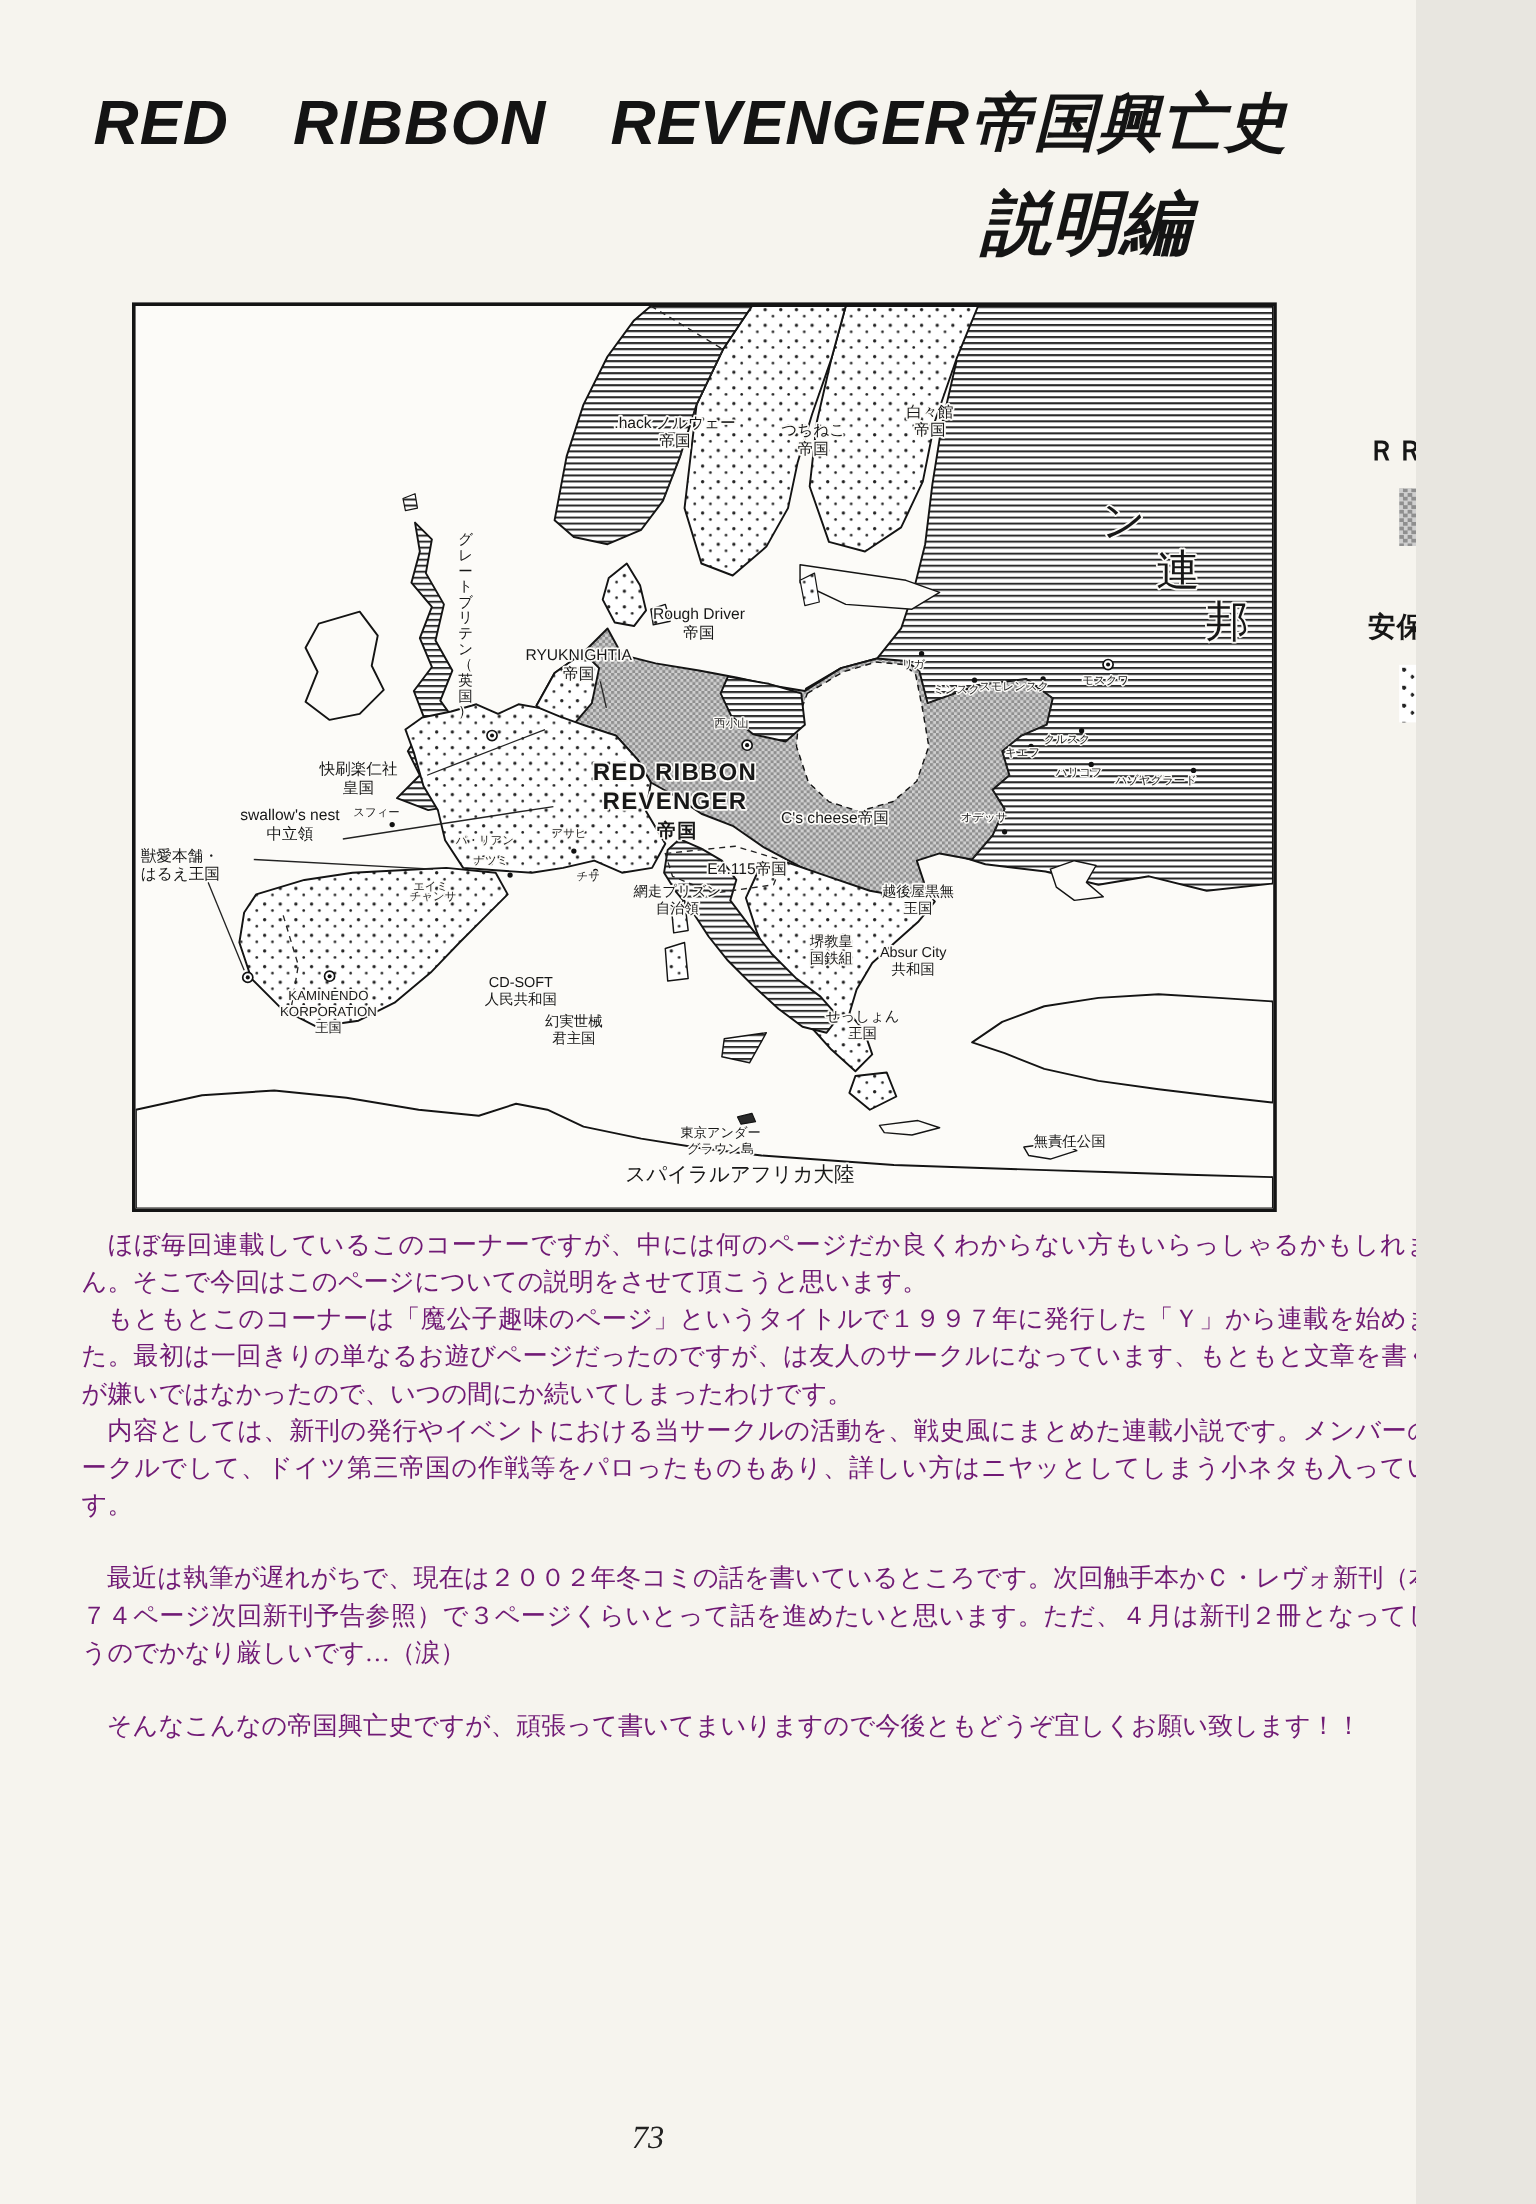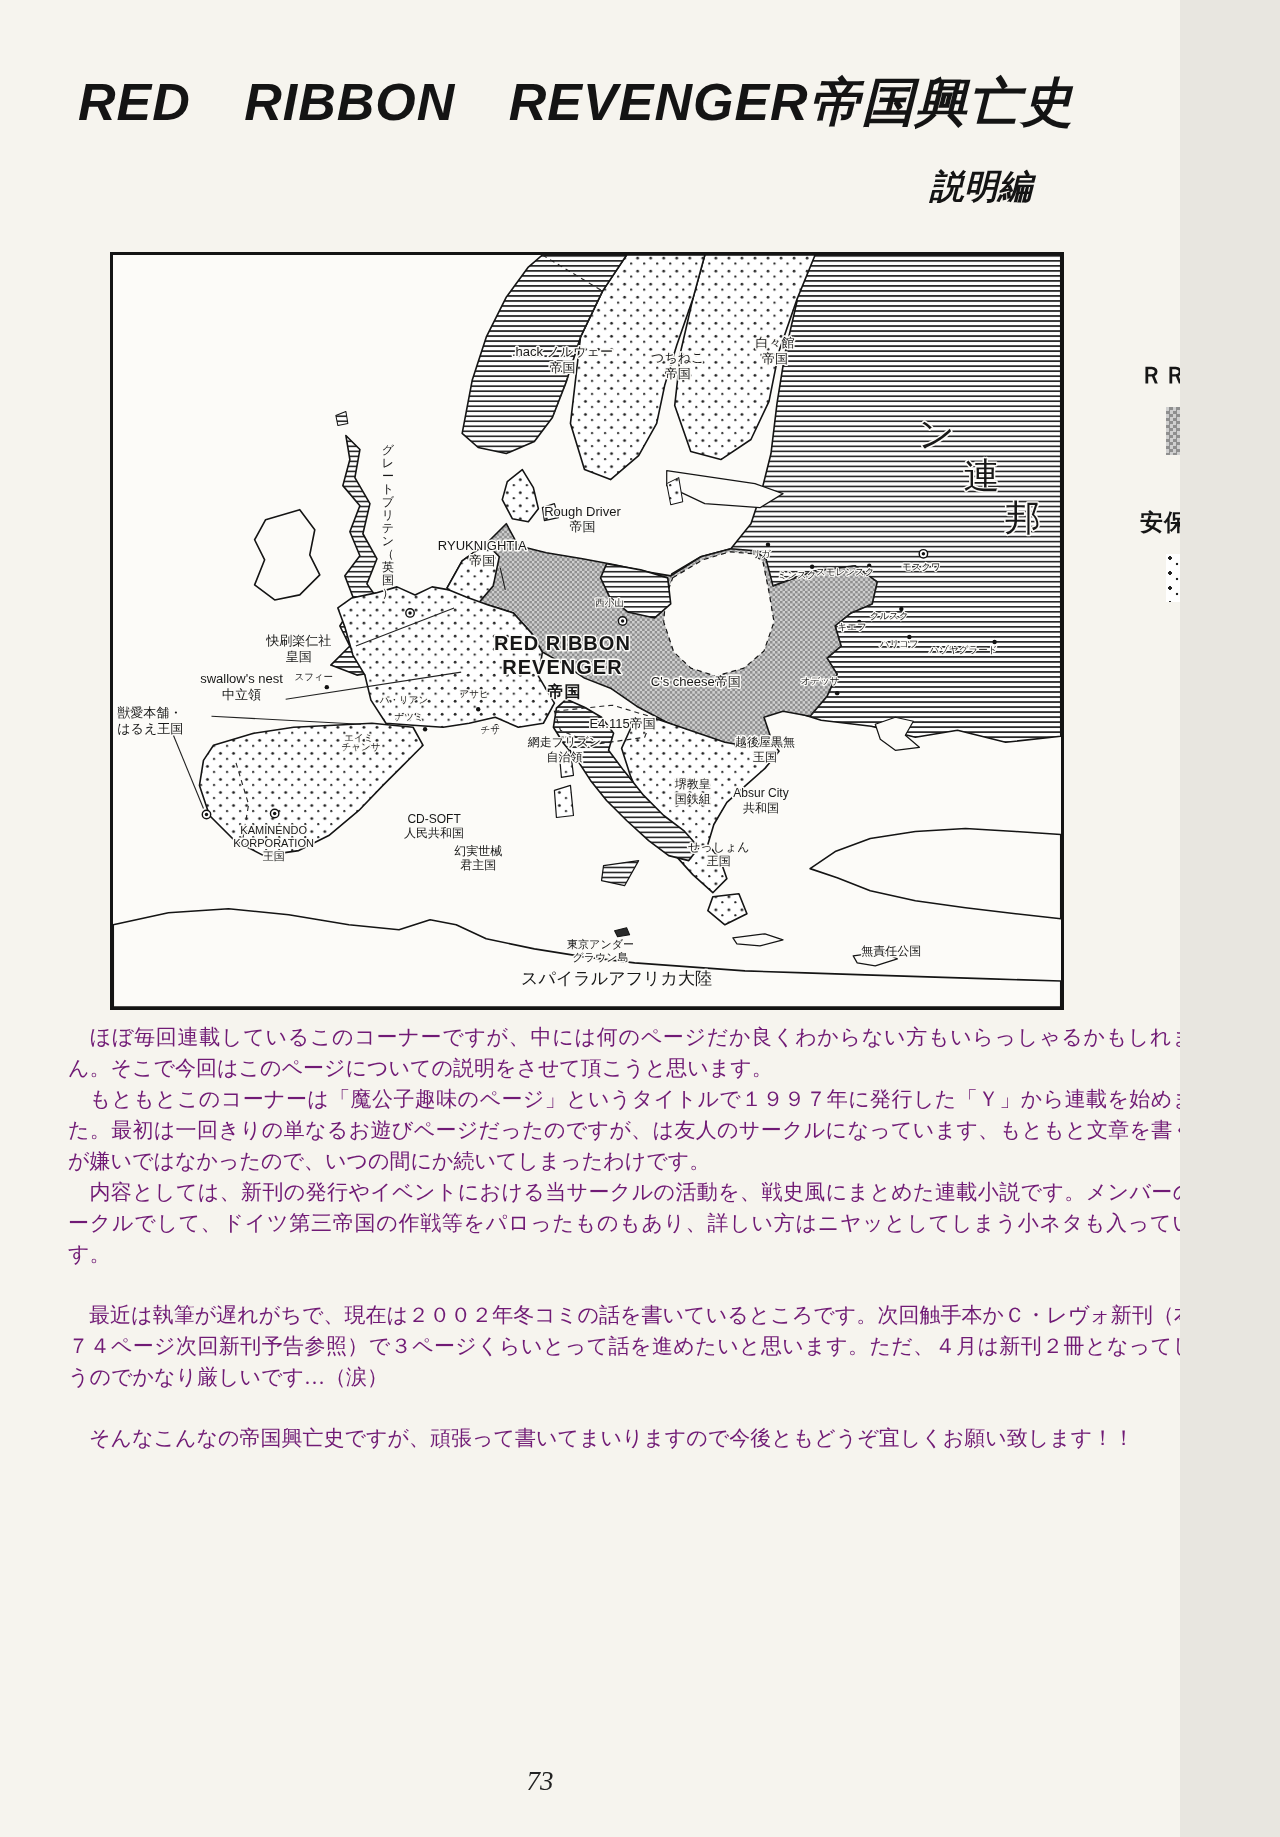--- a/index.html
+++ b/index.html
@@ -3,23 +3,23 @@
 <meta charset="utf-8">
 <style>
   html,body{margin:0;padding:0;background:#e8e6e0;}
   .page{position:relative;width:1180px;height:1837px;background:#f6f4ee;color:#1c1c1c;
         font-family:"Liberation Serif",serif;overflow:hidden;}
   
   .title{position:absolute;left:78px;top:68px;width:930px;margin:0;
          font-family:"Liberation Sans",sans-serif;font-style:italic;font-weight:bold;
          font-size:52px;letter-spacing:1px;white-space:nowrap;color:#141414;}
   .title .latin{word-spacing:38px;}
-  .subtitle{position:absolute;left:0;top:164px;width:992px;text-align:right;margin:0;
+  .subtitle{position:absolute;left:0;top:148px;width:992px;text-align:right;margin:0;
             font-family:"Liberation Sans",sans-serif;font-style:italic;font-weight:bold;
-            font-size:34px;color:#141414;padding-left:40px;}
+            font-size:58px;color:#141414;}
   
   .map-frame{position:absolute;left:110px;top:252px;width:948px;height:752px;
              border:3px solid #141414;background:#fcfbf8;box-sizing:content-box;}
   .map-frame svg{display:block;}
   .maplabel{font-family:"Liberation Sans",sans-serif;fill:#171717;
             paint-order:stroke;stroke:#fcfbf8;stroke-width:3px;stroke-linejoin:round;}
   .maplabel.bold{font-weight:bold;letter-spacing:1px;}
   .cityname{font-family:"Liberation Sans",sans-serif;fill:#222;
             paint-order:stroke;stroke:#fcfbf8;stroke-width:2.4px;stroke-linejoin:round;}
   

